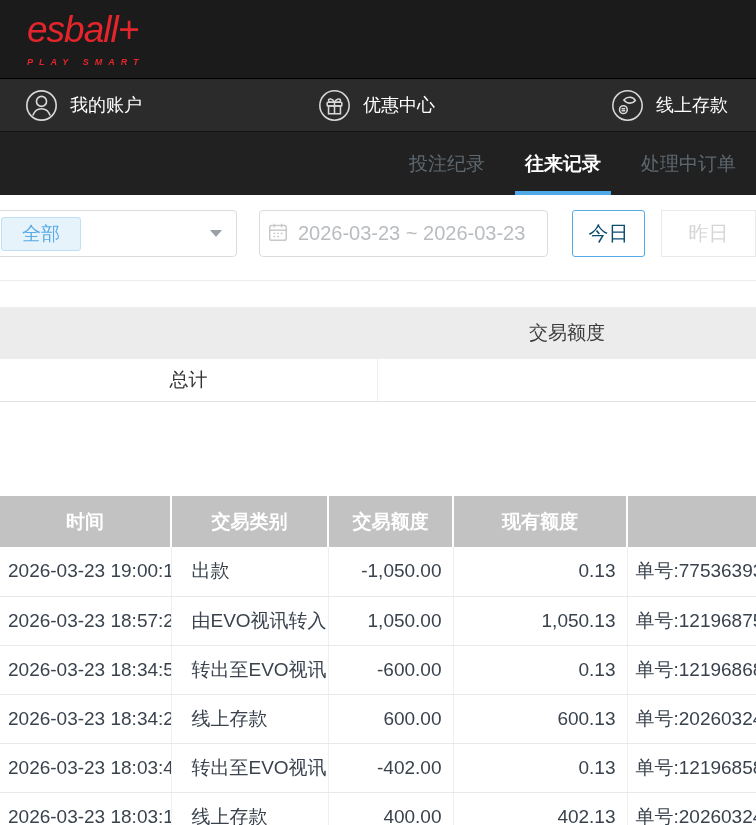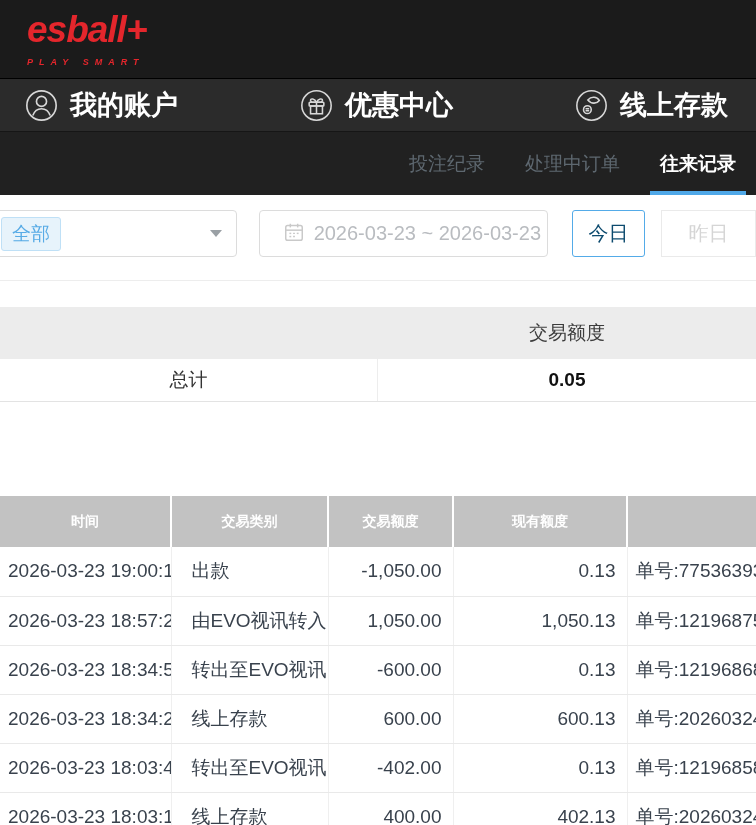--- a/index.html
+++ b/index.html
@@ -2,56 +2,56 @@
 <html><head>
 <meta charset="utf-8">
 <style>
   * { margin:0; padding:0; box-sizing:border-box; }
   html,body { width:756px; height:825px; overflow:hidden; background:#fff;
     font-family:"Liberation Sans","DejaVu Sans",sans-serif; }
 
   
   .top { height:78px; background:#1b1b1b; display:flex; align-items:center; }
   .logo-wrap { margin-left:27px; display:flex; flex-direction:column; }
-  .logo-text { color:#e4262c; font-size:37px; font-weight:700; font-style:italic;
+  .logo-text { color:#e4262c; font-size:37px; font-weight:400; font-style:italic;
     letter-spacing:-1px; line-height:36px; }
   .logo-tag { color:#e4262c; font-size:9px; font-weight:700; font-style:italic;
     letter-spacing:6px; margin-top:9px; }
 
   
   .mainnav { height:53px; background:#2b2b2b; border-top:1px solid #000;
     display:flex; align-items:center; justify-content:space-between;
     padding:0 28px 0 25px; }
   .nav-item { display:flex; align-items:center; cursor:pointer; }
   .nav-item svg { display:block; }
-  .nav-label { color:#fff; font-size:27px; font-weight:bold; margin-left:12px; }
+  .nav-label { color:#fff; font-size:18px; font-weight:normal; margin-left:12px; }
 
   
   .subnav { height:64px; background:#212121; border-top:1px solid #161616;
     display:flex; justify-content:flex-end; align-items:stretch;
     padding-right:8px; gap:16px; }
   .tab { display:flex; align-items:center; padding:0 12px; font-size:19px;
     color:#5e6870; cursor:pointer; position:relative; }
   .tab.active { color:#fff; font-weight:bold; }
   .tab.active::after { content:""; position:absolute; left:2px; right:2px;
     bottom:0; height:4px; background:#4fa8e8; }
 
   
   .filterbar { background:#fff; padding:15px 0 23px 0; border-bottom:1px solid #ededed;
     display:flex; align-items:center; }
   .select-box { margin-left:-8px; width:258px; height:47px; border:1px solid #dcdcdc;
     border-radius:4px; display:flex; align-items:center; position:relative;
     background:#fff; cursor:pointer; }
   .chip { margin-left:8px; background:#e7f3fb; border:1px solid #bfe0f6;
-    border-radius:3px; color:#58abe6; font-size:19px; padding:3px 10px;text-align:right; }
+    border-radius:3px; color:#58abe6; font-size:19px; padding:3px 20px;text-align:right; }
   .caret { position:absolute; right:14px; width:0; height:0;
     border-left:6px solid transparent; border-right:6px solid transparent;
     border-top:7px solid #9aa0a5; }
   .date-box { margin-left:22px; width:304px; height:47px; border:1px solid #dcdcdc;
-    border-radius:4px; display:flex; align-items:center; padding-left:23px;
+    border-radius:4px; display:flex; align-items:center; padding-left:7px;
     background:#fff; cursor:pointer; }
   .date-text { color:#b9bcc0; font-size:20px; margin-left:9px; white-space:nowrap; }
   .btn-today { margin-left:24px; width:77px; height:47px; background:#fff;
     border:1px solid #54abe8; border-radius:3px; color:#0c4a6e; font-size:20px;
     display:flex; align-items:center; justify-content:center; cursor:pointer; }
   .btn-yday { margin-left:16px; width:100px; height:47px; background:#fff;
     border:1px solid #eaeaea; border-radius:0; color:#d5d5d5; font-size:20px;
     display:flex; align-items:center; justify-content:center; cursor:pointer; }
 
   
@@ -65,21 +65,21 @@
   .summary .dcell { display:flex; align-items:center; justify-content:center;
     font-size:19px; color:#333; }
   .summary .dcell.first { border-right:1px solid #ededed; }
   .summary .dcell.val { font-weight:bold; color:#111; }
 
   
   .records { margin-top:94px; width:756px; overflow:hidden; }
   table { border-collapse:collapse; table-layout:fixed; width:1010px; }
   col.c1{width:171px} col.c2{width:157px} col.c3{width:125px}
   col.c4{width:174px} col.c5{width:383px}
-  thead th { height:51px; background:#c2c2c2; color:#fff; font-size:14px;
+  thead th { height:51px; background:#c2c2c2; color:#fff; font-size:19px;
     font-weight:bold; text-align:center; border-right:2px solid #fff; }
   thead th:last-child { border-right:none; }
   tbody td { height:49px; border-bottom:1px solid #e9e9e9;
     border-right:1px solid #efefef; font-size:19px; color:#39424d;
     white-space:nowrap; overflow:hidden; background:#fff; }
   tbody td:last-child { border-right:none; }
   td.t-time { padding-left:8px; }
   td.t-type { padding-left:20px; }
   td.t-amt, td.t-bal { text-align:right; padding-right:11px; }
   td.t-ord { padding-left:8px; }
@@ -127,22 +127,22 @@
           <line x1="11.5" y1="21.5" x2="15.5" y2="21.5"></line>
           <line x1="11.5" y1="23.7" x2="15.5" y2="23.7"></line>
         </svg>
       </span>
     <span class="nav-label">线上存款</span>
   </div>
 </nav>
 
 <div class="subnav">
   <div class="tab">投注纪录</div>
+  <div class="tab active">往来记录</div>
   <div class="tab">处理中订单</div>
-  <div class="tab active">往来记录</div>
 </div>
 
 <div class="filterbar">
   <div class="select-box">
     <span class="chip">全部</span>
     <span class="caret"></span>
   </div>
   <div class="date-box">
     <span><svg width="22" height="22" viewBox="0 0 24 24" fill="none" stroke="#c9c9c9" stroke-width="1.6">
           <rect x="3" y="5" width="18" height="16" rx="2"></rect>
@@ -161,21 +161,20 @@
   <div class="btn-yday">昨日</div>
 </div>
 
 <section class="summary">
   <div class="hrow">
     <div class="hcell"></div>
     <div class="hcell">交易额度</div>
   </div>
   <div class="drow">
     <div class="dcell first">总计</div>
-    <div class="dcell val">0.05</div>
   </div>
 </section>
 
 <section class="records">
   <table>
     <colgroup>
         <col class="c1">
         <col class="c2">
         <col class="c3">
         <col class="c4">

